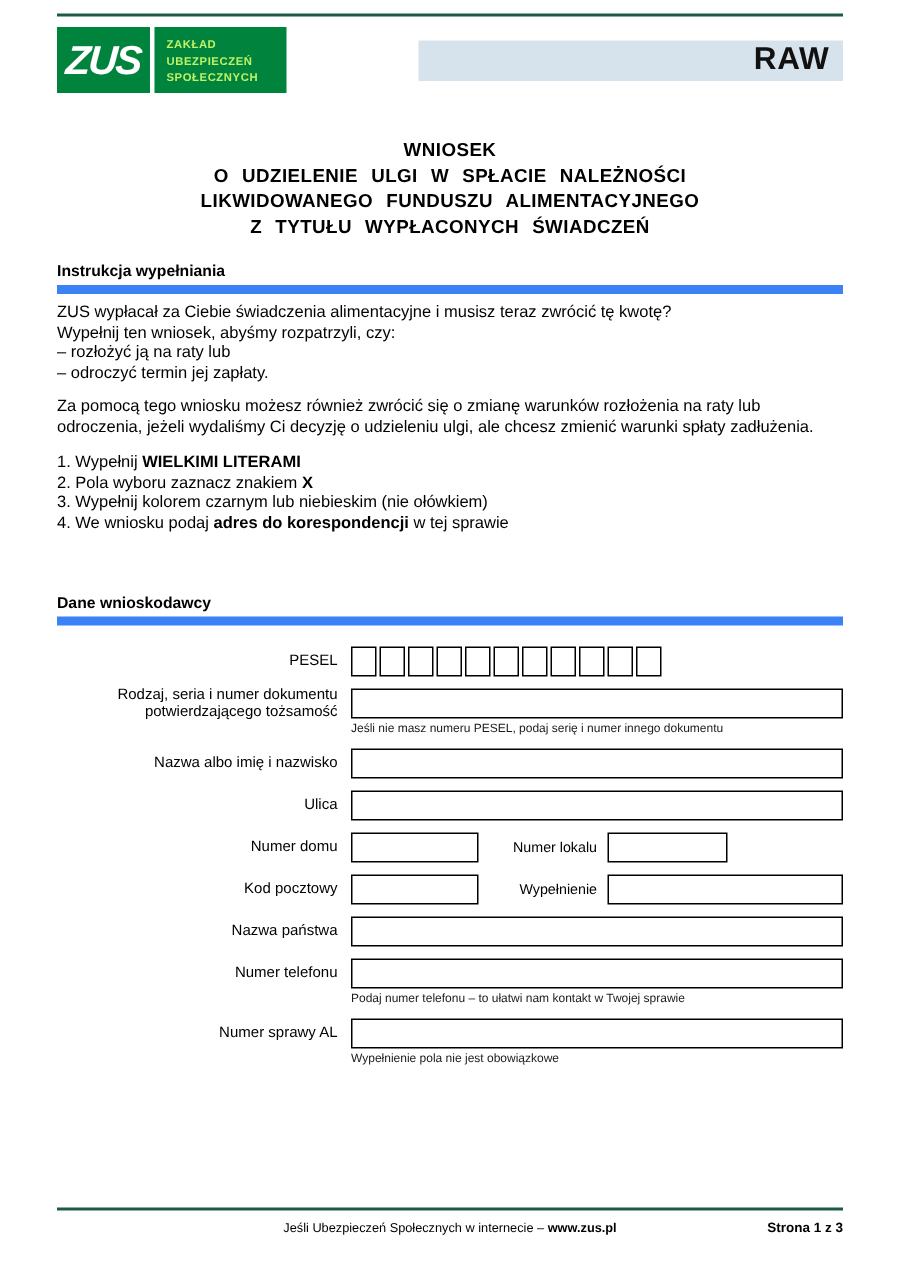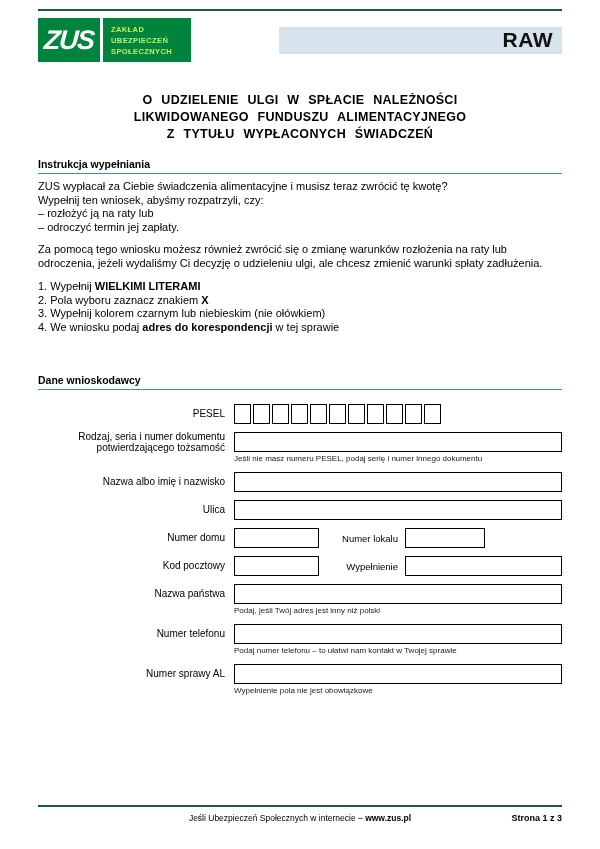--- a/index.html
+++ b/index.html
@@ -19,21 +19,21 @@
   .logo-name span { font-size:7.5px; font-weight:bold; letter-spacing:0.4px; }
   .form-code { width:283px; height:27px; background:var(--code-bg,#d7e3ec);
                display:flex; align-items:center; justify-content:flex-end; padding-right:9px;
                font-size:21px; font-weight:bold; letter-spacing:0.5px; color:#111; }
 
   .content { padding:0 38px; }
 
   .title { margin-top:30px; text-align:center; font-weight:bold; font-size:12.5px;
            line-height:17px; letter-spacing:0.3px; word-spacing:5px; }
 
-  .section-heading { font-weight:bold; font-size:10.5px; padding-bottom:3px; border-bottom:1px solid #3b82f6; }
+  .section-heading { font-weight:bold; font-size:10.5px; padding-bottom:3px; border-bottom:6px solid #3b82f6; }
 
   .instructions { margin-top:15px; }
   .body-text { font-size:11px; line-height:13.5px; }
   .mt6 { margin-top:6px; }
   .para { margin-top:9px; }
   .num-list { margin-top:10px; }
   .b { font-weight:bold; }
 
   .form-section { margin-top:40px; }
   .rows { margin-top:14px; }
@@ -79,20 +79,21 @@
       </div>
     </div>
     <div class="form-code">
       <span>RAW</span>
     </div>
   </header>
 
   <div class="content">
 
     <div class="title">
+      <div>WNIOSEK</div>
       <div>O UDZIELENIE ULGI W SPŁACIE NALEŻNOŚCI</div>
       <div>LIKWIDOWANEGO FUNDUSZU ALIMENTACYJNEGO</div>
       <div>Z TYTUŁU WYPŁACONYCH ŚWIADCZEŃ</div>
     </div>
 
     <section class="instructions">
       <div class="section-heading">Instrukcja wypełniania</div>
       <div class="body-text mt6">
         <div>ZUS wypłacał za Ciebie świadczenia alimentacyjne i musisz teraz zwrócić tę kwotę?</div>
         <div>Wypełnij ten wniosek, abyśmy rozpatrzyli, czy:</div>
@@ -184,21 +185,20 @@
             <div class="box grow"></div>
           </div>
         </div>
 
         <div class="row">
           <div class="label">
             <span>Nazwa państwa</span>
           </div>
           <div class="field-area">
             <div class="box full"></div>
-            <div class="helper">Podaj, jeśli Twój adres jest inny niż polski</div>
           </div>
         </div>
 
         <div class="row">
           <div class="label">
             <span>Numer telefonu</span>
           </div>
           <div class="field-area">
             <div class="box full"></div>
             <div class="helper">Podaj numer telefonu – to ułatwi nam kontakt w Twojej sprawie</div>

